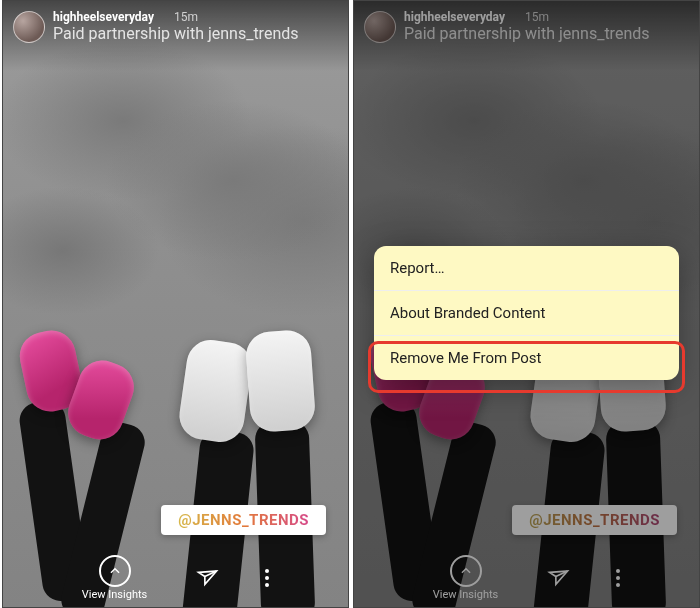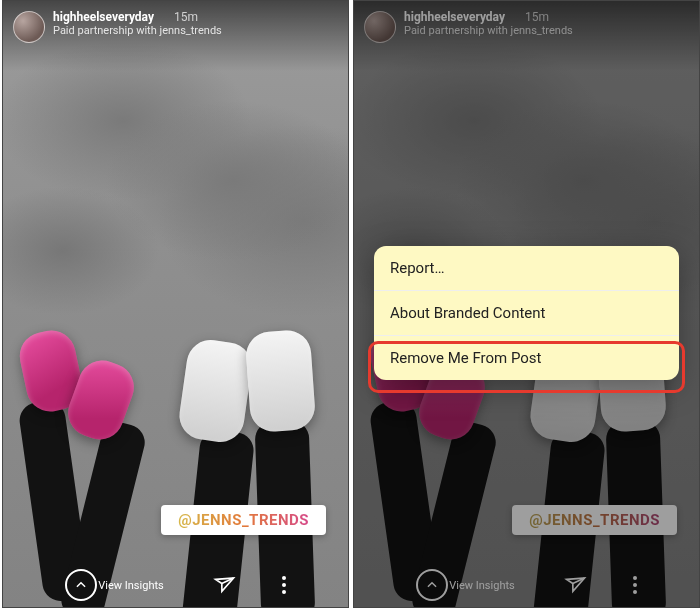--- a/index.html
+++ b/index.html
@@ -36,32 +36,32 @@
   .top-fade{position:absolute;left:0;right:0;top:0;height:70px;
     background:linear-gradient(180deg,rgba(0,0,0,.55),rgba(0,0,0,0));}
 
   .hdr{position:absolute;left:0;right:3px;top:6px;padding:4px 10px;color:#fff;display:flex;align-items:flex-start;gap:8px;}
   .avatar{width:30px;height:30px;border-radius:50%;flex:0 0 30px;
     background:radial-gradient(circle at 30% 30%,#b7a5a0,#6d5a55 70%);border:1px solid rgba(255,255,255,.6);}
   .hdr-text{display:flex;flex-direction:column;line-height:1.15;font-size:12px;}
   .row1{display:flex;gap:8px;align-items:baseline;}
   .username{font-weight:700;color:#fff;}
   .timestamp{color:#d0d0d0;font-weight:400;margin-left:12px;}
-  .partnership{color:#e4e4e4;font-size:11px;}
+  .partnership{color:#e4e4e4;font-size:16px;}
 
   .mention-chip{position:absolute;right:22px;bottom:72px;padding:6px 17px;background:#fff;border-radius:4px;
     font-weight:700;font-size:15px;letter-spacing:.5px;
     background-image:linear-gradient(#fff,#fff);
     box-shadow:0 2px 6px rgba(0,0,0,.25);}
   .mention-chip span{
     background:linear-gradient(90deg,#d6b84a 0%,#e27a3a 50%,#d64a89 100%);
     -webkit-background-clip:text;background-clip:text;color:transparent;}
 
   .bottom-bar{position:absolute;left:0;right:0;bottom:6px;display:flex;align-items:center;justify-content:center;gap:48px;color:#fff;}
-  .insights{display:flex;flex-direction:row;align-items:center;font-size:11px;gap:1px;}
+  .insights{display:flex;flex-direction:column;align-items:center;font-size:11px;gap:1px;}
   .chev-circle{width:28px;height:28px;border:2px solid #fff;border-radius:50%;display:flex;align-items:center;justify-content:center;}
   .chev-circle svg{width:14px;height:14px;stroke:#fff;fill:none;stroke-width:2.5;}
   .send-icon svg{width:22px;height:22px;stroke:#fff;fill:none;stroke-width:1.8;transform:rotate(20deg);}
   .more-icon{display:flex;flex-direction:column;gap:3px;}
   .more-icon span{width:4px;height:4px;background:#fff;border-radius:50%;}
 
   .dim{position:absolute;inset:0;background:rgba(0,0,0,.38);}
 
   .menu{position:absolute;left:20px;right:20px;top:245px;background:#fef9c3;border-radius:12px;
     box-shadow:0 8px 30px rgba(0,0,0,.35);overflow:hidden;color:#222;font-size:15px;}

